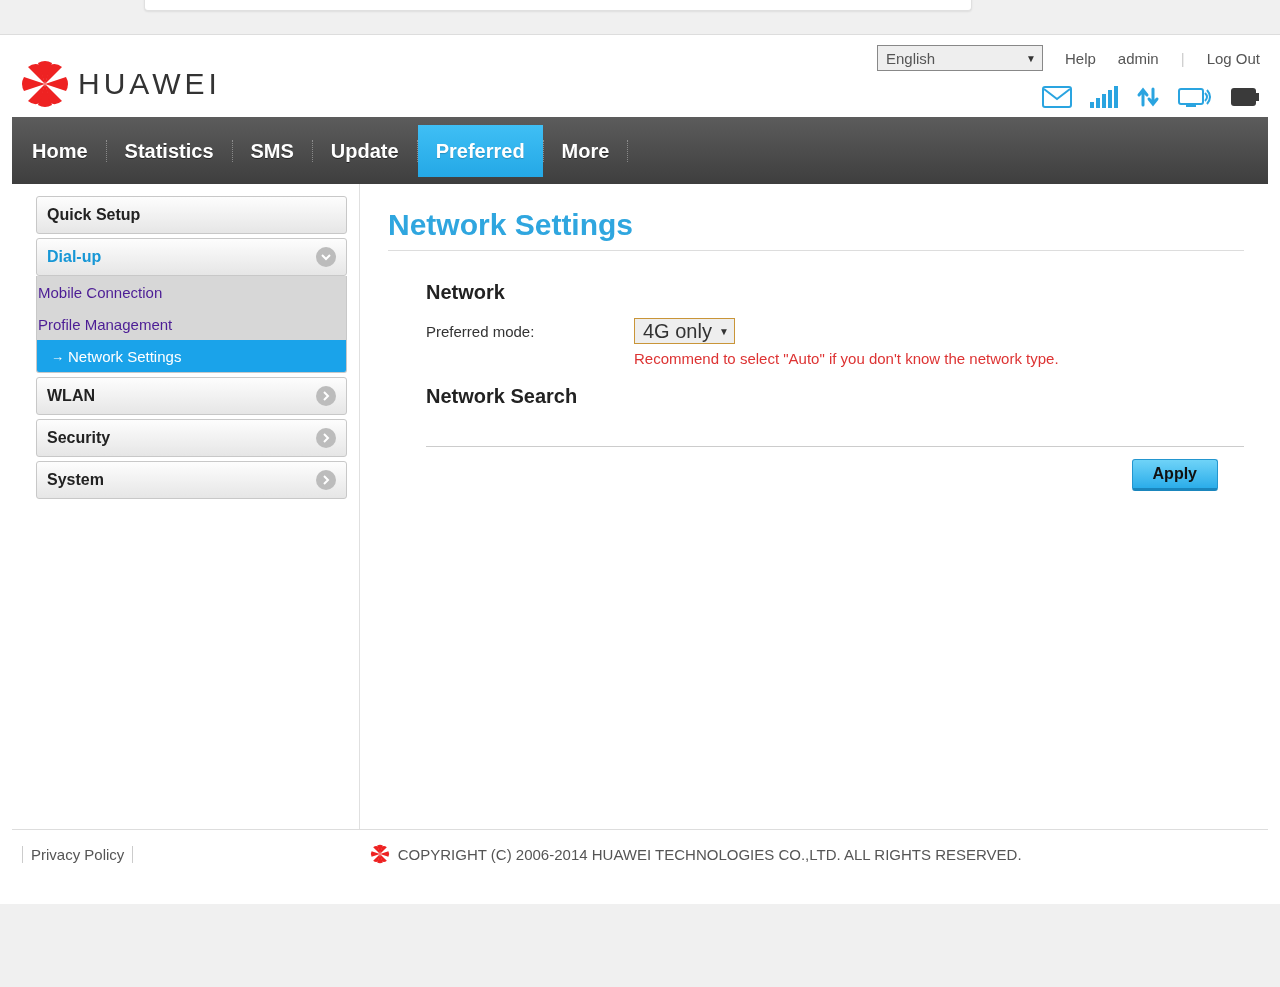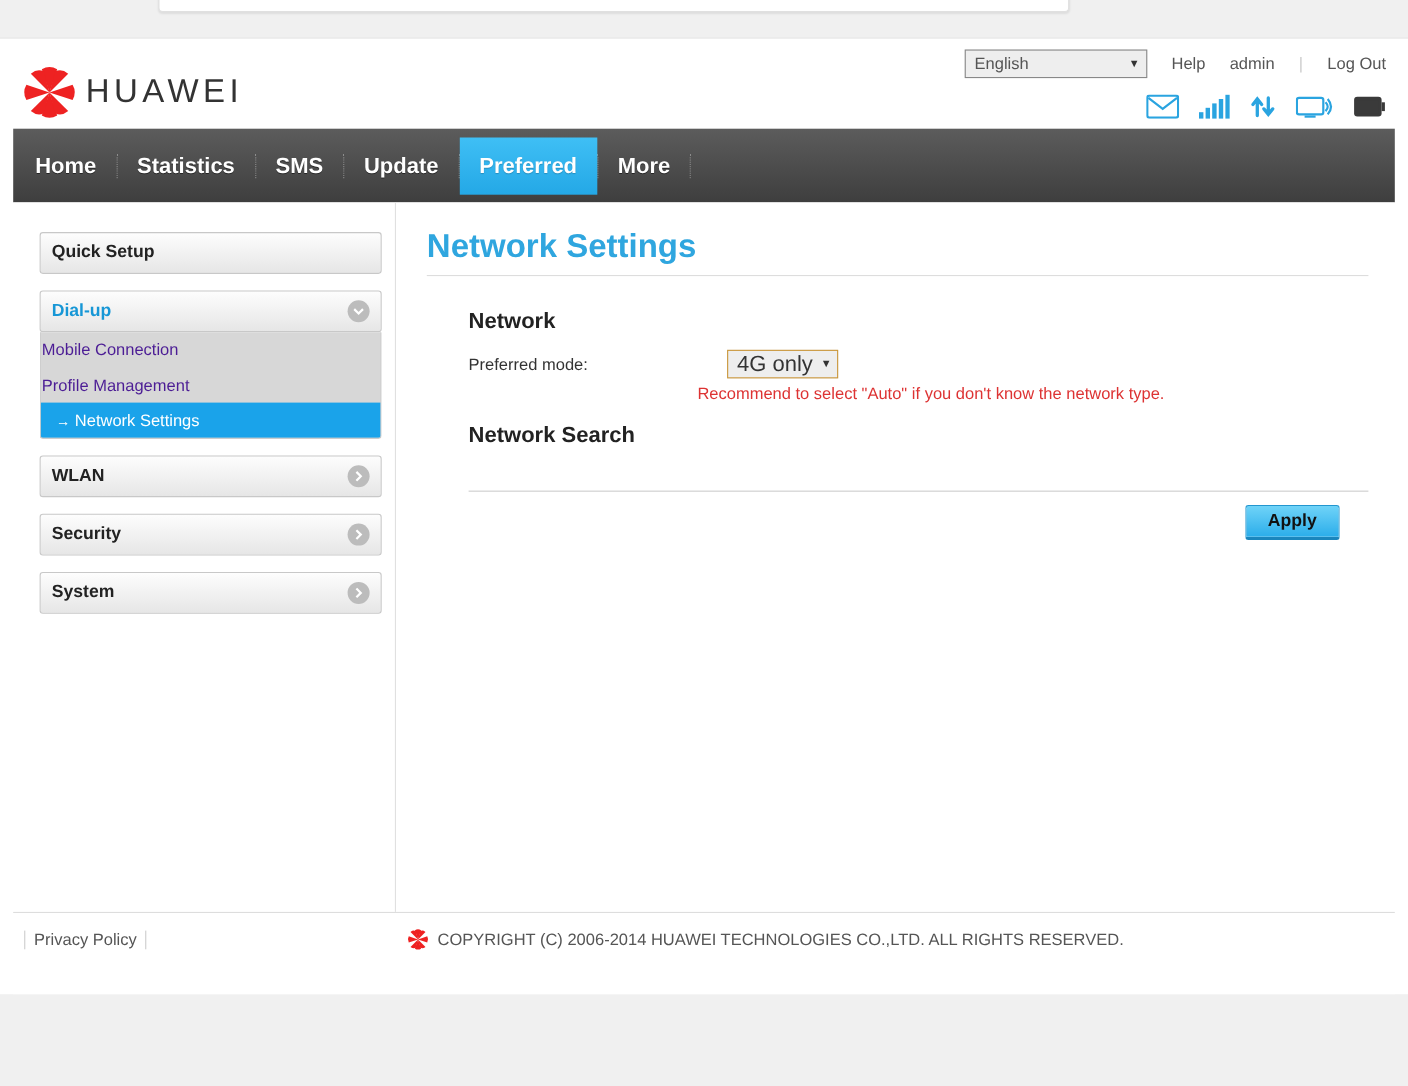--- a/index.html
+++ b/index.html
@@ -138,21 +138,20 @@
     height: 38px;
     display: flex;
     align-items: center;
     justify-content: space-between;
     padding: 0 10px;
     font-size: 16px;
     font-weight: bold;
     color: #222;
     margin-bottom: 4px;
     cursor: pointer;
-    margin-top: 15px;
   }
   .sb-item.expanded {
     color: #1797d6;
   }
   .sb-arrow {
     width: 20px;
     height: 20px;
     border-radius: 50%;
     background: #bcbcbc;
     display: flex;
@@ -212,21 +211,20 @@
     font-weight: bold;
     color: #222;
     margin-bottom: 14px;
   }
   .form-row {
     display: flex;
     align-items: center;
     font-size: 15px;
     color: #333;
     margin-bottom: 6px;
-    gap: 27px;
   }
   .form-label { width: 208px; }
   .select-box {
     height: 26px;
     border: 1px solid #888;
     background: #eee;
     padding: 0 22px 0 8px;
     position: relative;
     display: inline-flex;
     align-items: center;

